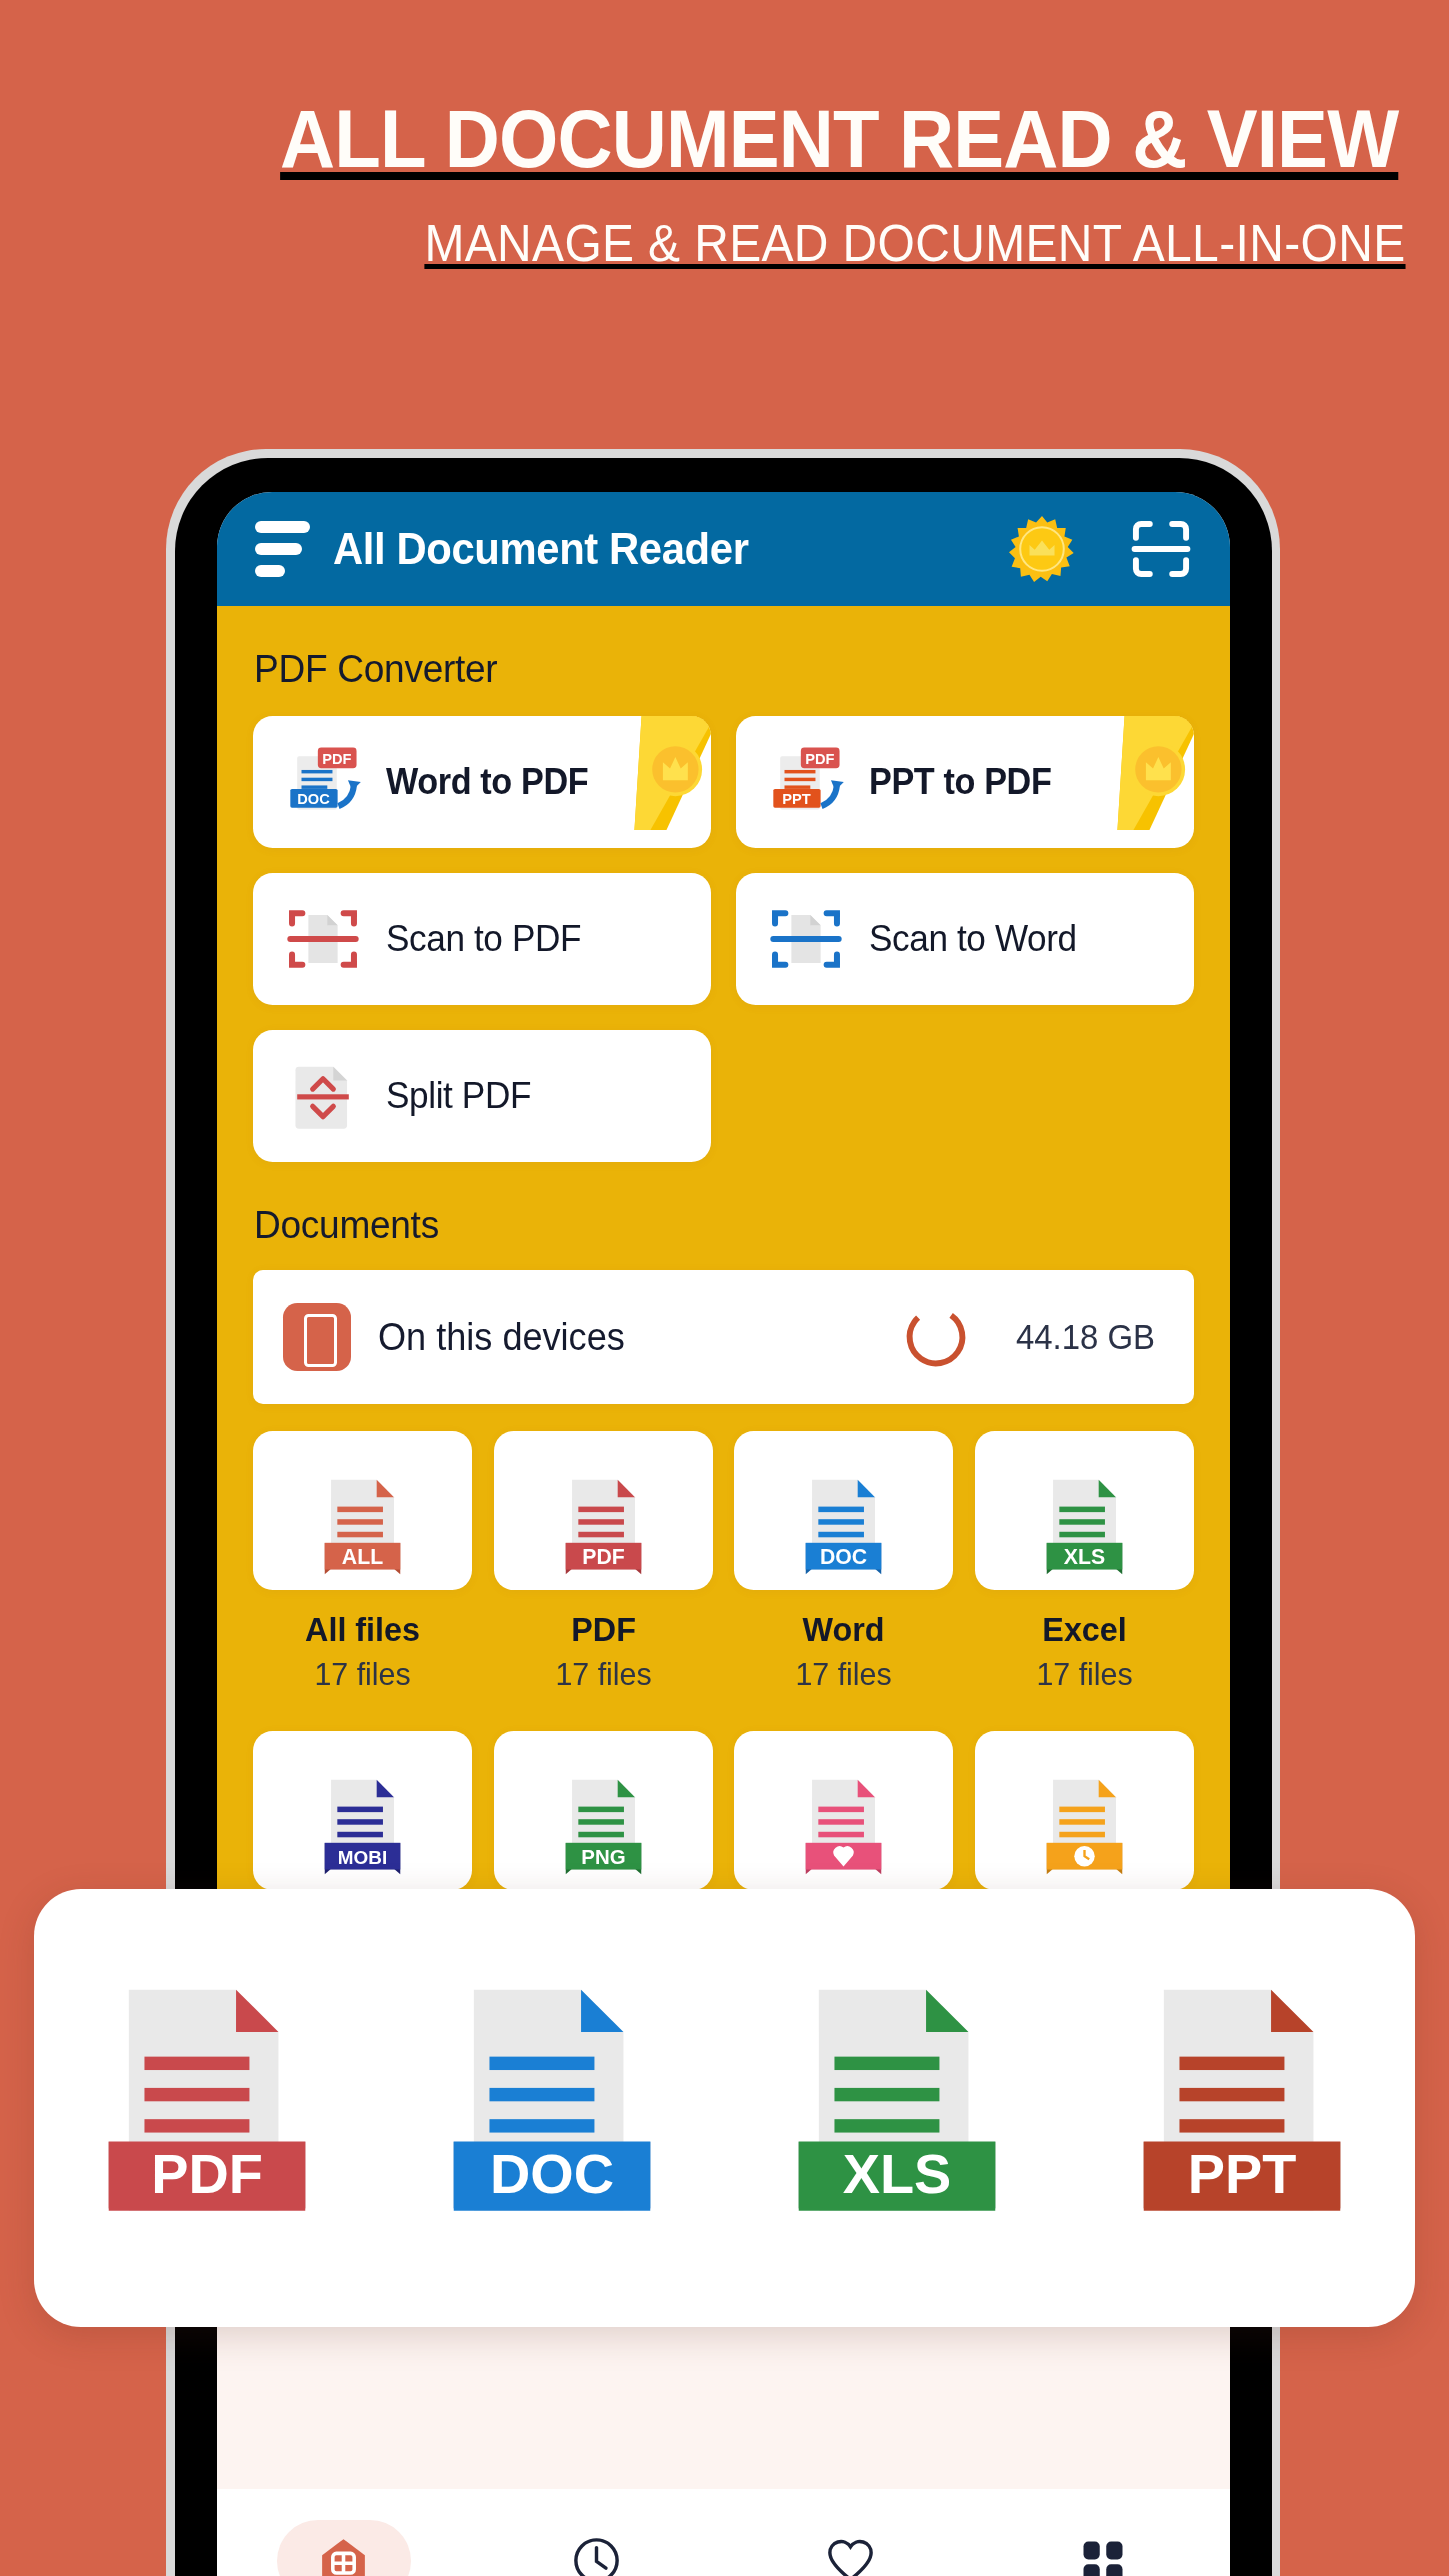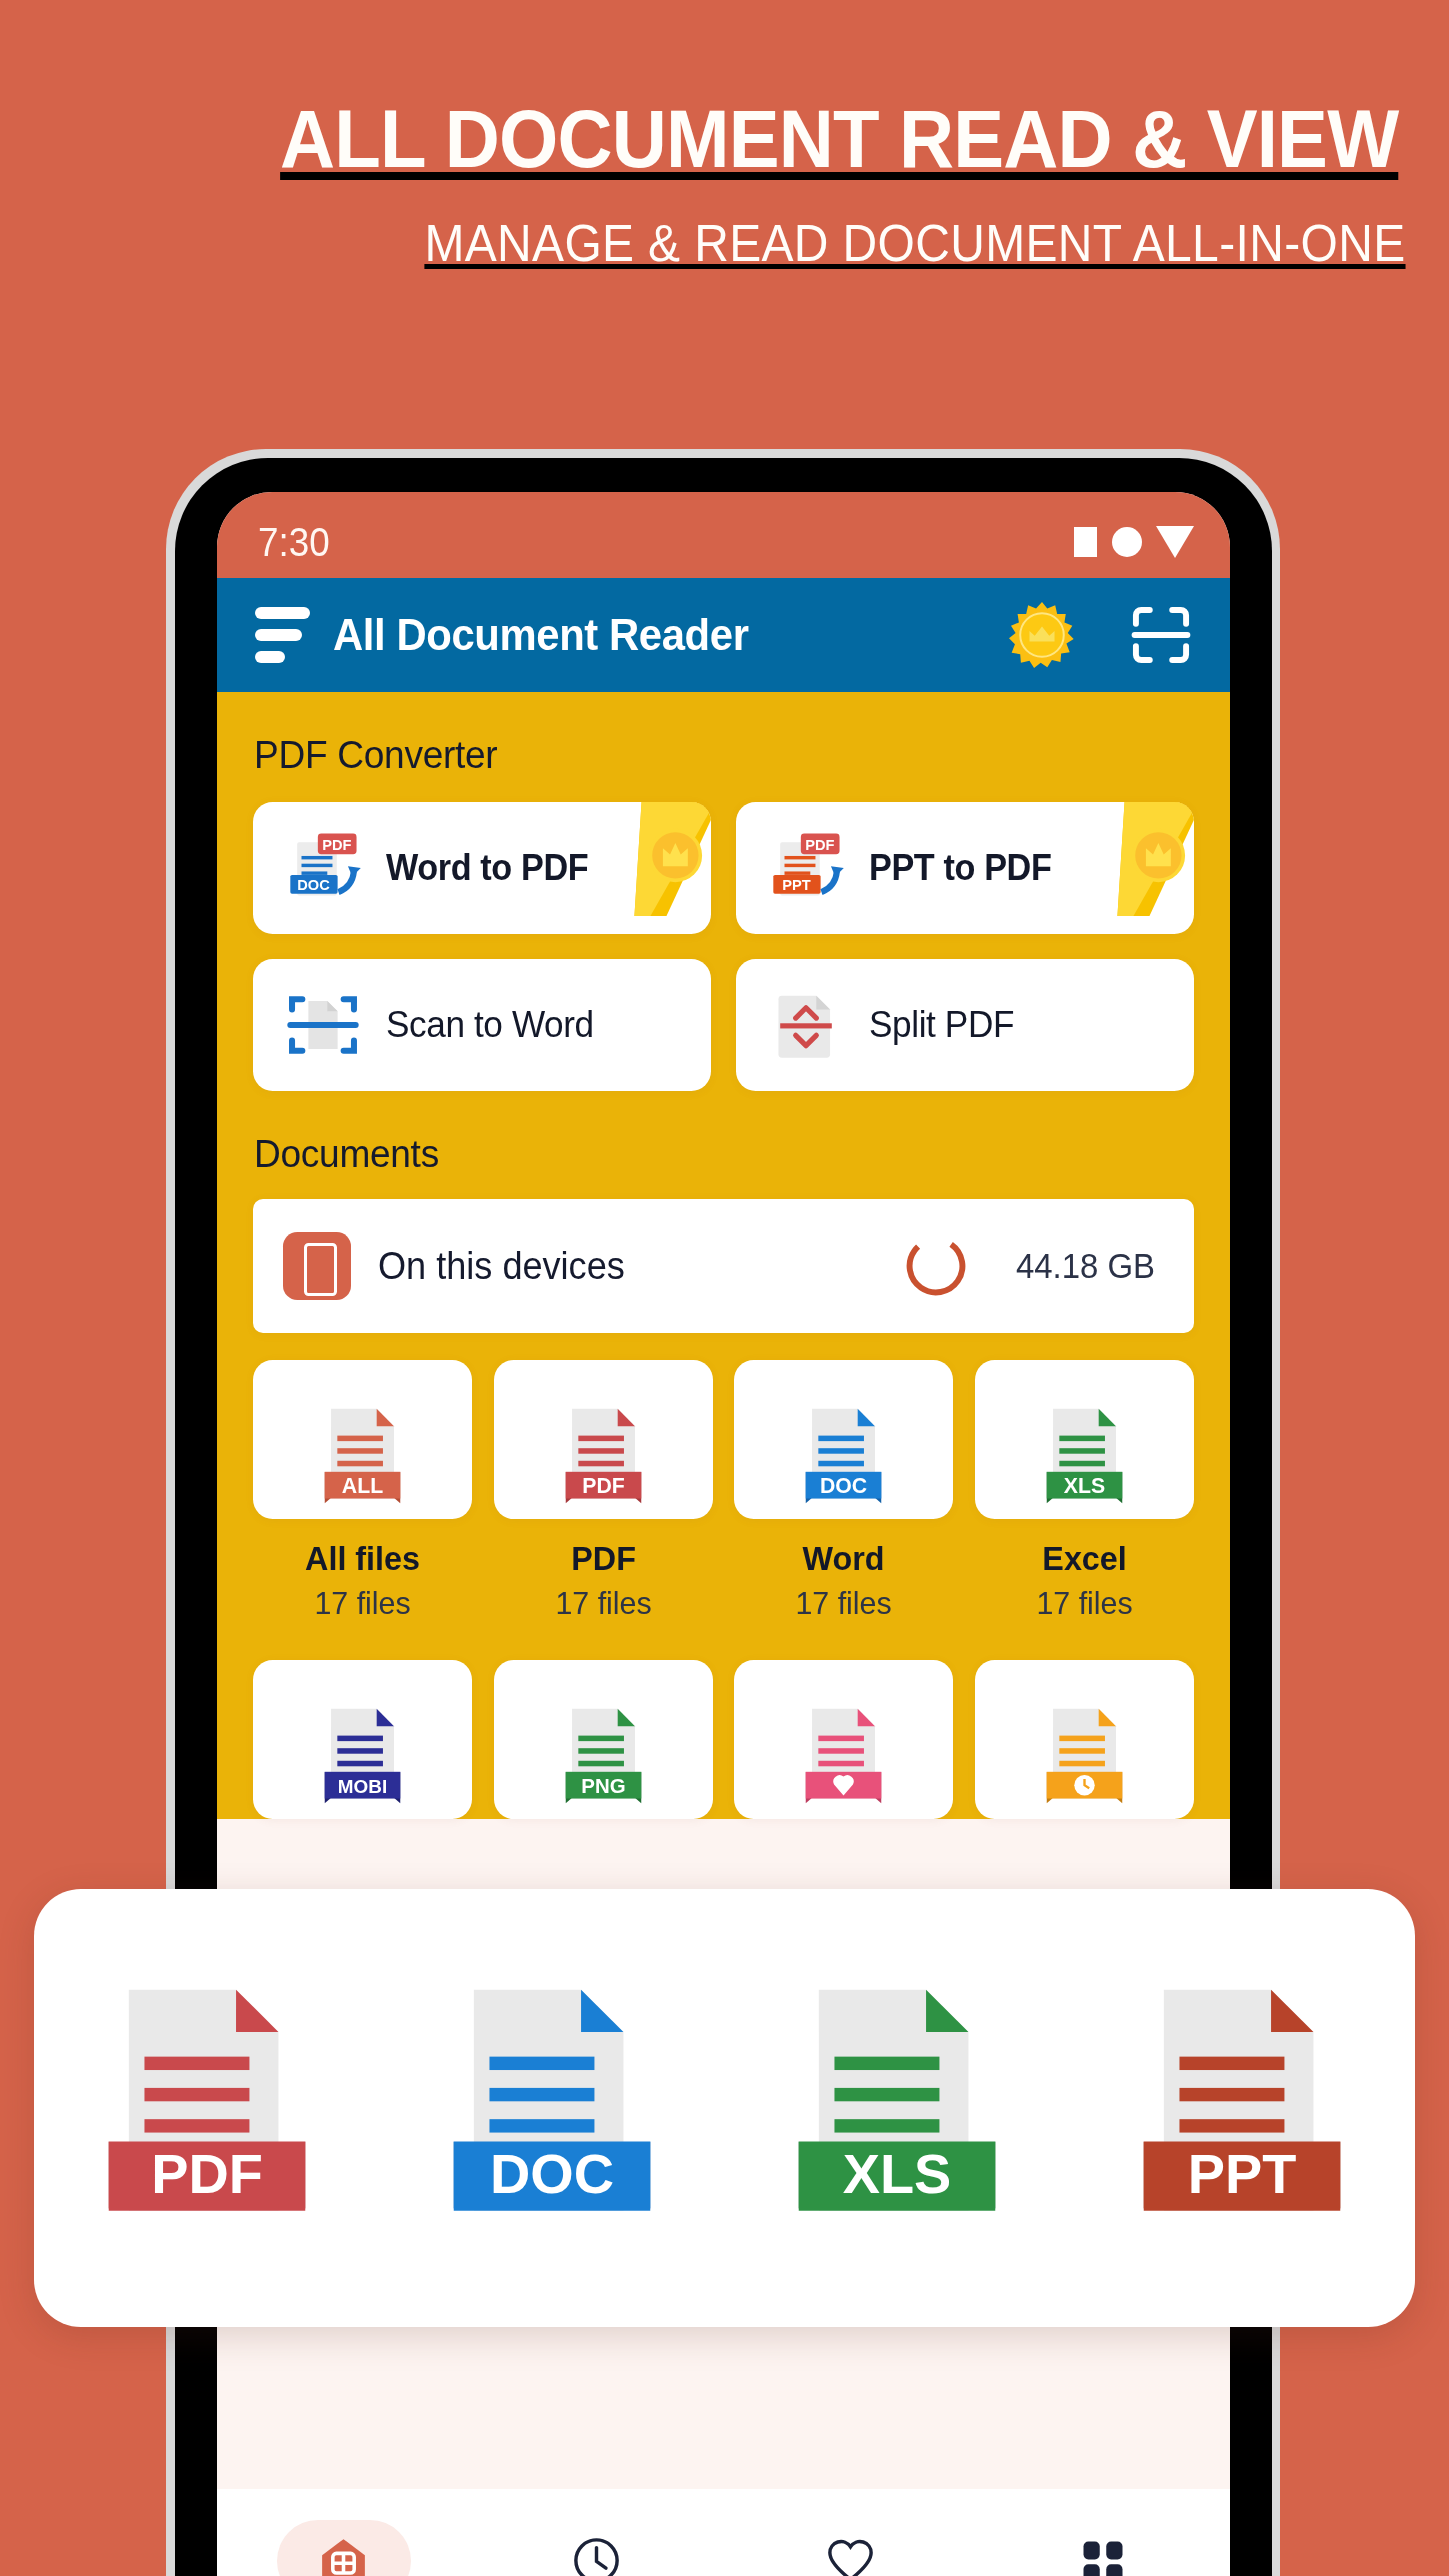--- a/index.html
+++ b/index.html
@@ -139,28 +139,20 @@
 <div class="promo">
   <div class="promo-title">ALL DOCUMENT READ &amp; VIEW</div>
   <div class="promo-sub">MANAGE &amp; READ DOCUMENT ALL-IN-ONE</div>
 </div>
 
 <div class="phone-rim"></div>
 <div class="phone-bezel"></div>
 
 <div class="screen">
 
-  <div class="statusbar">
-    <div class="clock-text">7:30</div>
-    <div class="status-icons">
-      <div class="si-square"></div>
-      <div class="si-circle"></div>
-      <div class="si-tri"></div>
-    </div>
-  </div>
 
   <div class="appbar">
     <div class="hamburger">
         <i></i>
         <i></i>
         <i></i>
       </div>
     <div class="app-title">All Document Reader</div>
     <div class="crown-badge">
       <svg viewBox="0 0 100 100" width="66" height="66">
@@ -236,20 +228,36 @@
           <svg viewBox="0 0 128 128" width="114" height="114">
             <polygon points="50,0 128,0 128,20 78,128 42,128" fill="#f7c200"></polygon>
             <polygon points="50,0 128,0 128,8 60,128 42,128" fill="#fdd835"></polygon>
             <circle cx="88" cy="60" r="30" fill="#fdd835"></circle>
             <circle cx="88" cy="60" r="26" fill="#fbc02d"></circle>
             <path d="M74 72 L74 52 L82 59 L88 46 L94 59 L102 52 L102 72 Z" fill="#ffe14d"></path>
           </svg>
         </div>
       </div>
 
+      <div class="tool-card">
+        <div class="tool-icon">
+          <svg viewBox="0 0 100 100" width="86" height="86">
+            <path d="M33 22 h22 l12 12 v44 h-34 z" fill="#e4e4e4"></path>
+            <path d="M55 22 v12 h12 z" fill="#d2d2d2"></path>
+            <g fill="none" stroke="#cf4a4a" stroke-width="7" stroke-linecap="round">
+              <path d="M14 32 V20 h12"></path>
+                <path d="M74 20 h12 v12"></path>
+              <path d="M86 68 v12 h-12"></path>
+                <path d="M26 80 h-12 v-12"></path>
+              <path d="M12 50 H88"></path>
+            </g>
+          </svg>
+        </div>
+        <div class="tool-label thin">Scan to PDF</div>
+      </div>
 
       <div class="tool-card">
         <div class="tool-icon">
           <svg viewBox="0 0 100 100" width="86" height="86">
             <path d="M33 22 h22 l12 12 v44 h-34 z" fill="#e4e4e4"></path>
             <path d="M55 22 v12 h12 z" fill="#d2d2d2"></path>
             <g fill="none" stroke="#1a73c8" stroke-width="7" stroke-linecap="round">
               <path d="M14 32 V20 h12"></path>
                 <path d="M74 20 h12 v12"></path>
               <path d="M86 68 v12 h-12"></path>

